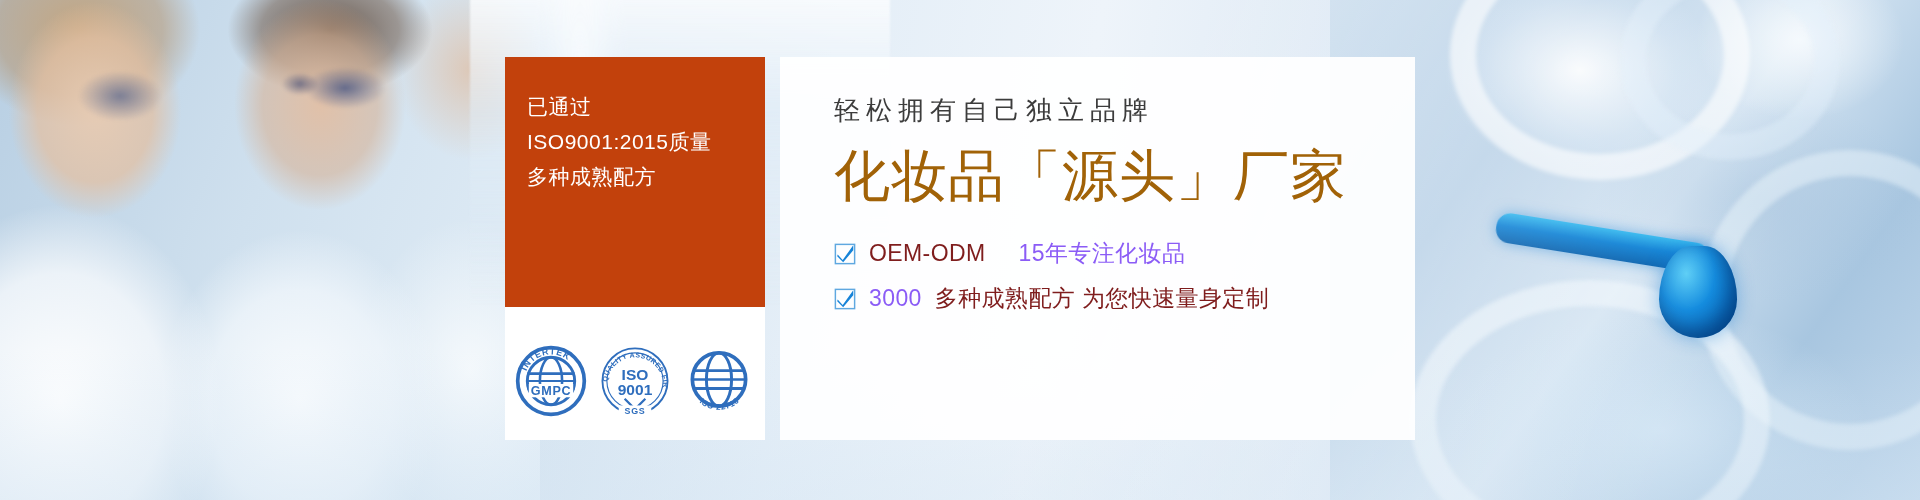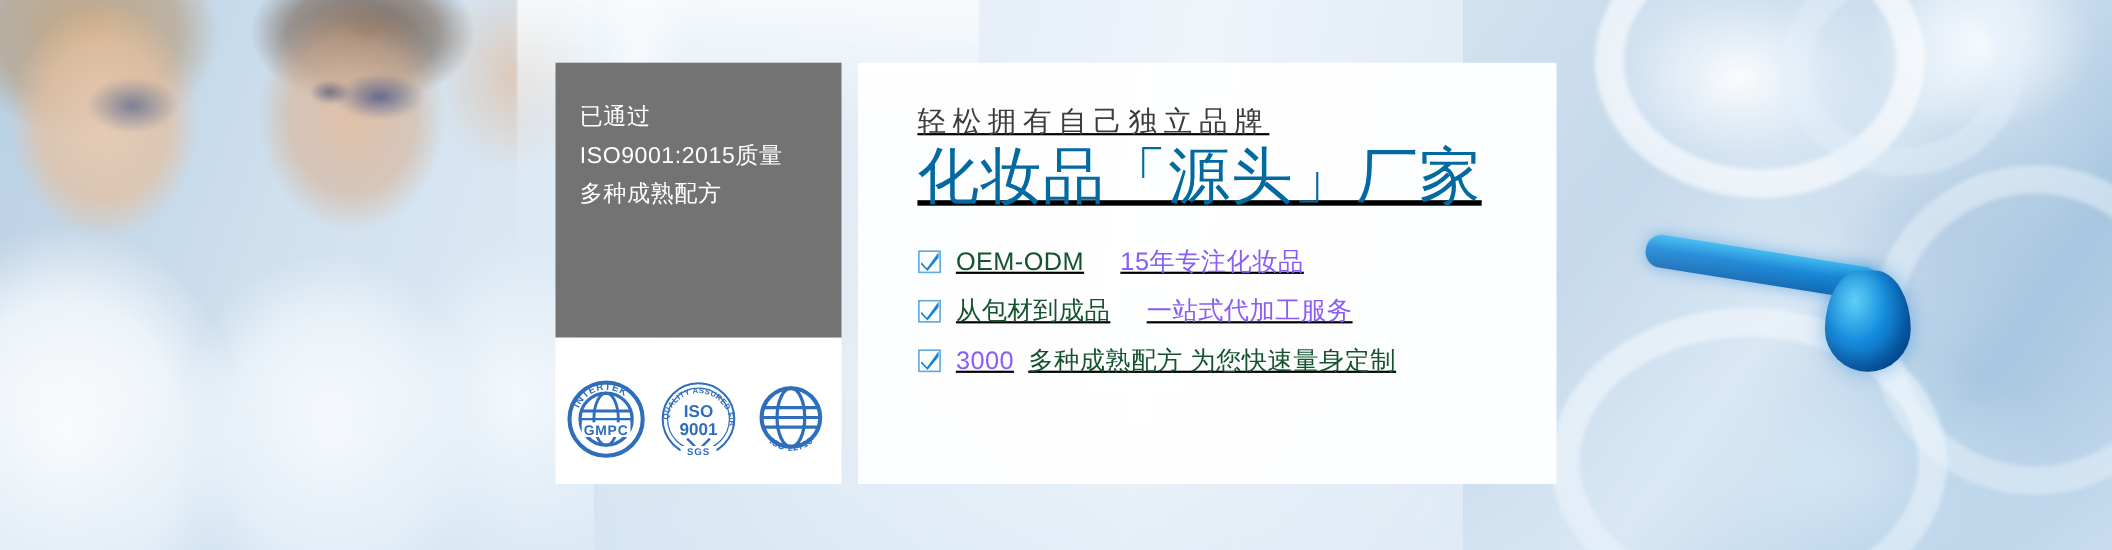--- a/index.html
+++ b/index.html
@@ -99,21 +99,21 @@
     background:
       linear-gradient(115deg, rgba(255,255,255,0) 55%, rgba(255,255,255,.18) 72%, rgba(255,255,255,0) 88%),
       linear-gradient(0deg,  rgba(210,228,243,.35) 0%, rgba(255,255,255,0) 30%);
     pointer-events: none;
   }
 
   
   .cert-box {
     position: absolute; left: 505px; top: 57px;
     width: 260px; height: 250px;
-    background: #737373;
+    background: #c2410c;
     padding: 32px 0 0 22px;
     color: #ffffff;
   }
   .cert-line {
     font-size: 21px;
     line-height: 35px;
     letter-spacing: .5px;
     white-space: nowrap;
     color: #ffffff;
   }
@@ -136,51 +136,50 @@
   }
   .badge { position: relative; width: 74px; height: 74px; flex: 0 0 auto; }
   .badge svg { display:block; width: 74px; height: 74px; }
 
   
   .main-panel {
     position: absolute; left: 780px; top: 57px;
     width: 635px; height: 383px;
     background: rgba(255,255,255,.93);
     padding: 38px 0 0 54px;
-    text-decoration: underline;
   }
   .kicker {
     font-size: 26px;
     color: #3c3c3c;
     letter-spacing: 6px;
     line-height: 1.2;
     white-space: nowrap;
   }
   .headline {
-    margin-top: 0;
+    margin-top: 16px;
     font-size: 56px;
     font-weight: 400;
-    color: #0369a1;
+    color: #a16207;
     letter-spacing: 1px;
     line-height: 1.2;
     white-space: nowrap;
   }
   .bullets { margin-top: 22px; }
   .bullet {
     display: flex; align-items: center;
     gap: 13px;
     height: 45px;
     font-size: 23px;
     color: #2b2b2b;
     white-space: nowrap;
     letter-spacing: .4px;
   }
   .check-icon { flex: 0 0 auto; width: 22px; height: 22px; display:block; }
   .blue { color: #8b5cf6; }
-  .dark { color: #14532d; }
+  .dark { color: #7f1d1d; }
   .sp { display: inline-block; width: 7px; }
 </style>
 </head>
 <body>
 
 <div class="banner">
   <div class="bg-base"></div>
   <div class="bg-left"></div>
   <div class="bg-mid"></div>
   <div class="bg-right">
@@ -261,29 +260,20 @@
     <div class="bullet">
       <svg class="check-icon" viewBox="0 0 24 24">
         <rect x="1.5" y="1.5" width="21" height="21" fill="none" stroke="#5fa8e0" stroke-width="1.6"></rect>
         <path d="M4 12.5 L9.5 18.5 L21 2.5 L21 8 L10 21 L3.5 14.5 Z" fill="#1683d8"></path>
       </svg>
       <span class="dark">OEM-ODM</span>
       <span class="sp"></span>
       <span class="blue">15年专注化妆品</span>
     </div>
 
-    <div class="bullet">
-      <svg class="check-icon" viewBox="0 0 24 24">
-        <rect x="1.5" y="1.5" width="21" height="21" fill="none" stroke="#5fa8e0" stroke-width="1.6"></rect>
-        <path d="M4 12.5 L9.5 18.5 L21 2.5 L21 8 L10 21 L3.5 14.5 Z" fill="#1683d8"></path>
-      </svg>
-      <span class="dark">从包材到成品</span>
-      <span class="sp"></span>
-      <span class="blue">一站式代加工服务</span>
-    </div>
 
     <div class="bullet">
       <svg class="check-icon" viewBox="0 0 24 24">
         <rect x="1.5" y="1.5" width="21" height="21" fill="none" stroke="#5fa8e0" stroke-width="1.6"></rect>
         <path d="M4 12.5 L9.5 18.5 L21 2.5 L21 8 L10 21 L3.5 14.5 Z" fill="#1683d8"></path>
       </svg>
       <span class="blue">3000</span>
       <span class="dark">多种成熟配方 为您快速量身定制</span>
     </div>
 

